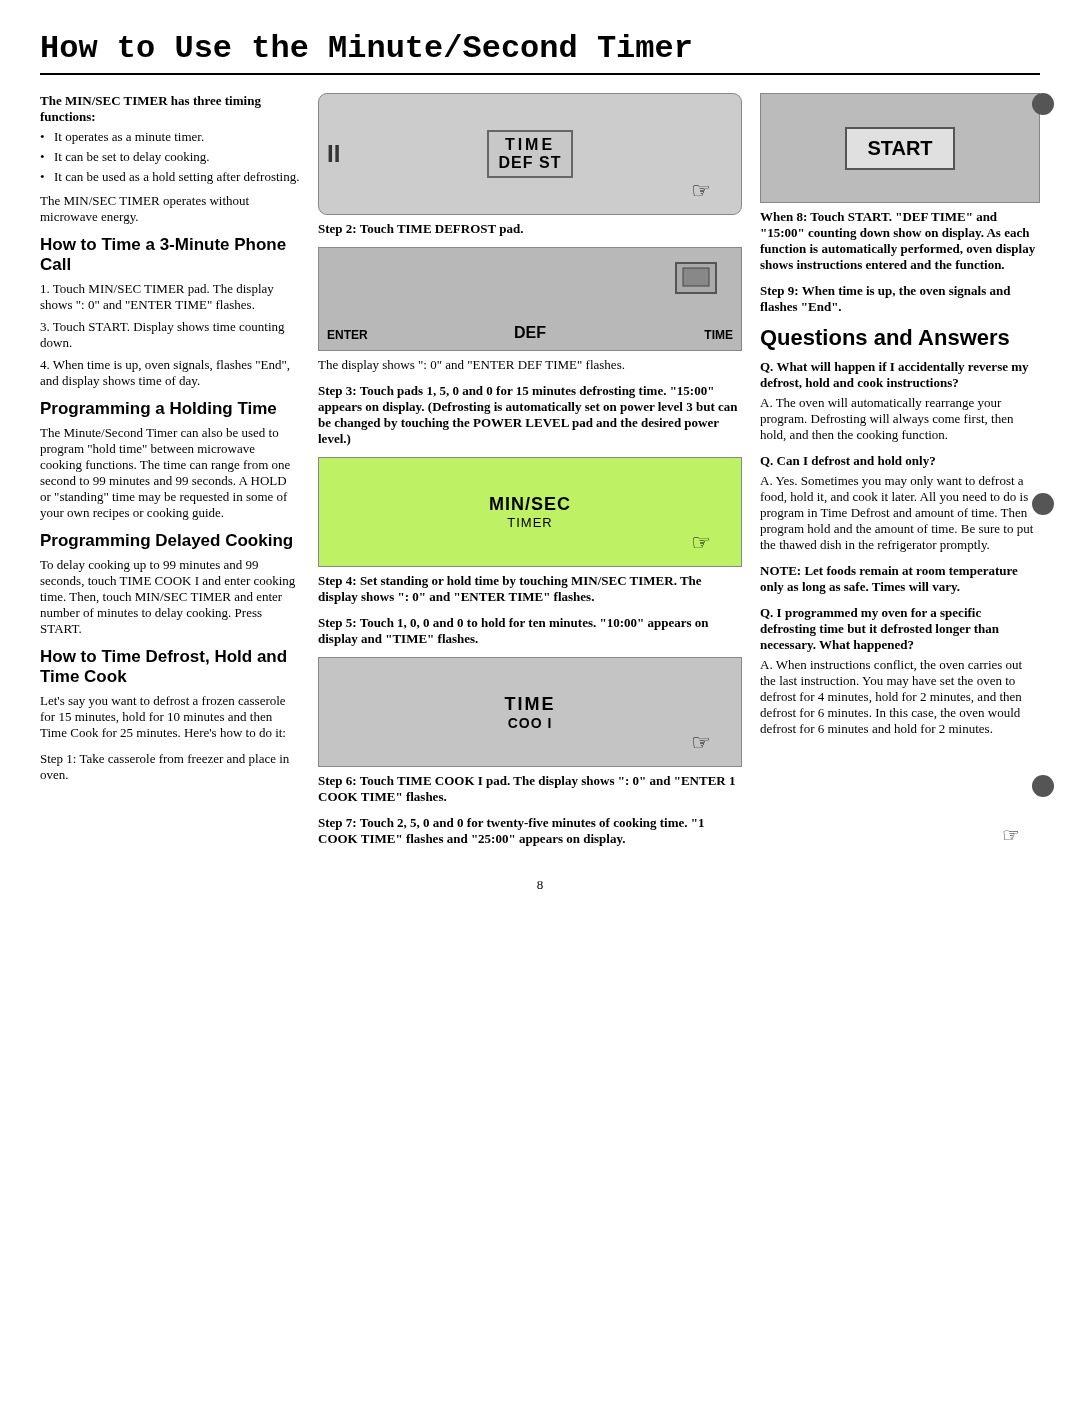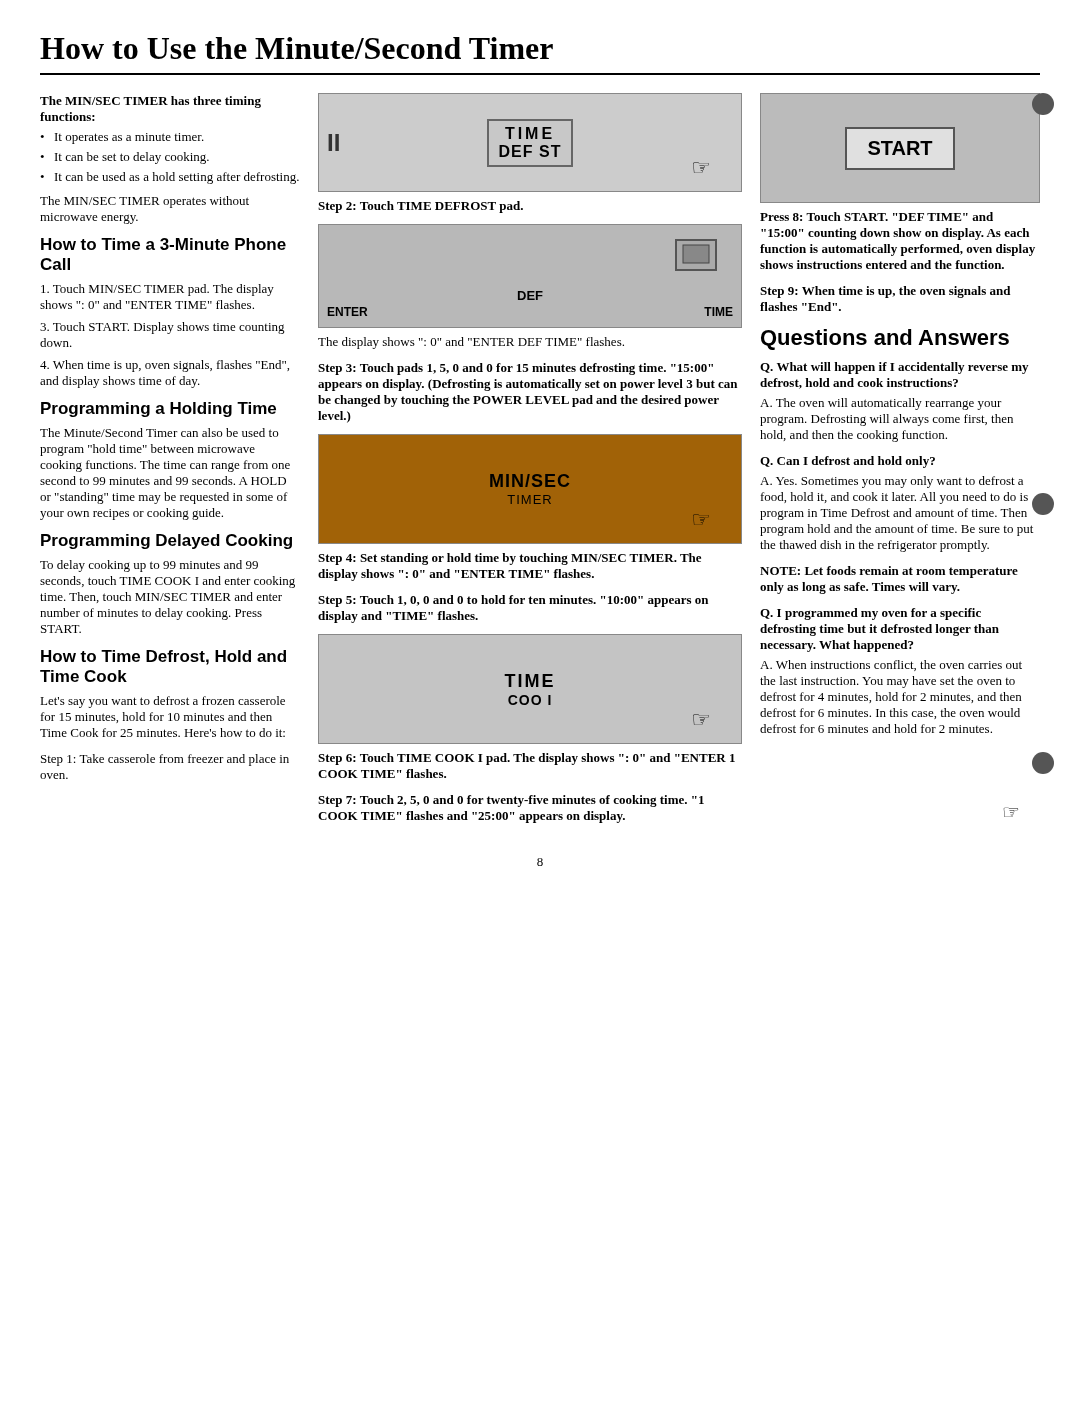--- a/index.html
+++ b/index.html
@@ -8,21 +8,21 @@
       background: #fff;
       font-family: 'Times New Roman', Times, serif;
       font-size: 13px;
       color: #000;
       width: 1080px;
       min-height: 1428px;
       padding: 30px 40px 40px 40px;
     }
 
     .page-title {
-      font-family: Liberation Serif, serif;
+      font-family: Liberation Mono, monospace;
       font-size: 32px;
       font-weight: 900;
       margin-bottom: 18px;
       border-bottom: 2px solid #000;
       padding-bottom: 6px;
     }
 
     .three-col {
       display: grid;
       grid-template-columns: 260px 1fr 280px;
@@ -179,21 +179,21 @@
       width: 100%;
       background: #ccc;
       border: 1px solid #888;
       margin-bottom: 6px;
       display: flex;
       align-items: center;
       justify-content: center;
       position: relative;
     }
 
-    .device-box-h1 { height: 99px; }
+    .device-box-h1 { height: 122px; border-radius: 9px; }
     .device-box-h2 { height: 104px; }
     .device-box-h3 { height: 110px; }
     .device-box-h4 { height: 110px; }
 
     .hand-icon {
       position: absolute;
       right: 30px;
       bottom: 10px;
       font-size: 22px;
     }
@@ -295,30 +295,30 @@
     </p>
 
     <div class="device-box device-box-h2" style="background:#b8b8b8;">
       <div style="position:absolute;top:10px;right:20px;">
         <svg width="50" height="40">
           <rect x="5" y="5" width="40" height="30" fill="#aaa" stroke="#555" stroke-width="2"></rect>
           <rect x="12" y="10" width="26" height="18" fill="#888" stroke="#444" stroke-width="1"></rect>
         </svg>
       </div>
       <span style="position:absolute;left:8px;bottom:8px;font-family:Arial,sans-serif;font-weight:bold;font-size:12px;">ENTER</span>
-      <span style="position:absolute;left:50%;bottom:24px;transform:translateX(-50%);font-family:Arial,sans-serif;font-weight:bold;font-size:13px;">DEF</span>
+      <span style="position:absolute;left:50%;bottom:8px;transform:translateX(-50%);font-family:Arial,sans-serif;font-weight:bold;font-size:16px;">DEF</span>
       <span style="position:absolute;right:8px;bottom:8px;font-family:Arial,sans-serif;font-weight:bold;font-size:12px;">TIME</span>
     </div>
 
     <p class="step-caption">The display shows ": 0" and "ENTER DEF TIME" flashes.</p>
     <p class="step-caption">
       <span>Step 3:</span><span> Touch pads 1, 5, 0 and 0 for 15 minutes defrosting time. "15:00" appears on display. (Defrosting is automatically set on power level 3 but can be changed by touching the POWER LEVEL pad and the desired power level.)</span>
     </p>
 
-    <div class="device-box device-box-h3" style="background:#a16207;">
+    <div class="device-box device-box-h3" style="background:#bef264;">
       <div class="minsec-label">
         <div class="ms-title">MIN/SEC</div>
         <div class="ms-sub">TIMER</div>
       </div>
       <span class="hand-icon">☞</span>
     </div>
 
     <p class="step-caption">
       <span>Step 4:</span><span> Set standing or hold time by touching MIN/SEC TIMER. The display shows ": 0" and "ENTER TIME" flashes.</span>
     </p>
@@ -346,21 +346,21 @@
   <div class="right-col" style="position:relative;">
 
     <div style="position:absolute;top:0;right:-14px;width:22px;height:22px;border-radius:50%;background:#555;"></div>
 
     <div class="right-top-img">
       <div class="start-btn">START</div>
       <span style="position:absolute;right:20px;bottom:10px;font-size:20px;">☞</span>
     </div>
 
     <p class="step-caption-right">
-      <span>Press 8:</span><span> Touch START. "DEF TIME" and "15:00" counting down show on display. As each function is automatically performed, oven display shows instructions entered and the function.</span>
+      <span>When 8:</span><span> Touch START. "DEF TIME" and "15:00" counting down show on display. As each function is automatically performed, oven display shows instructions entered and the function.</span>
     </p>
     <p class="step-caption-right">
       <span>Step 9:</span><span> When time is up, the oven signals and flashes "End".</span>
     </p>
 
     <div class="qa-section-heading">Questions and Answers</div>
 
     <p class="qa-q">Q. What will happen if I accidentally reverse my defrost, hold and cook instructions?</p>
     <p class="qa-a">A.  The oven will automatically rearrange your program. Defrosting will always come first, then hold, and then the cooking function.</p>
 

